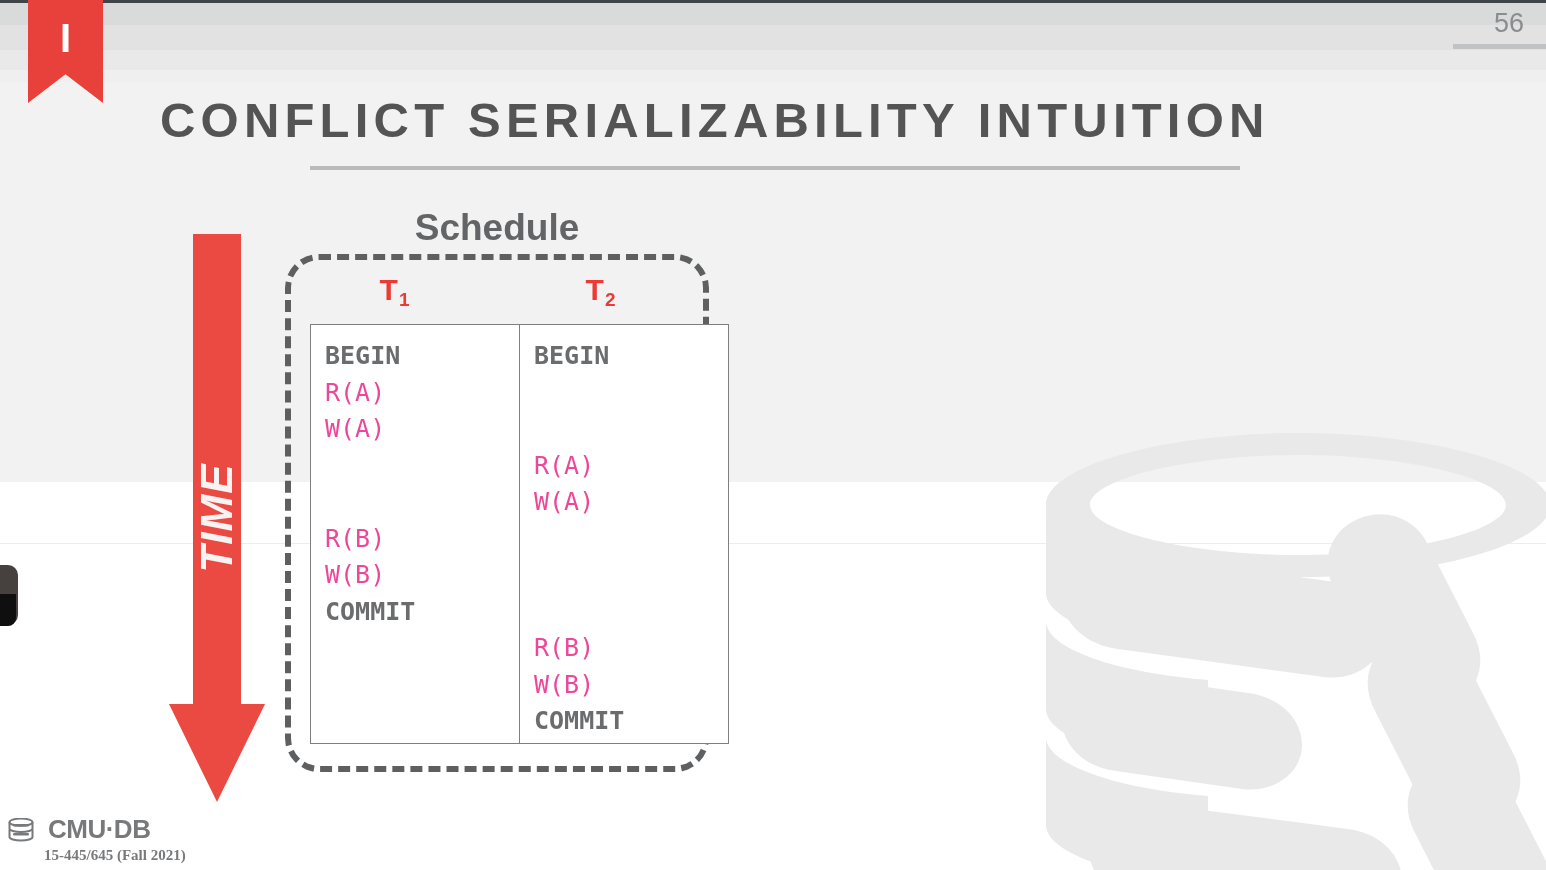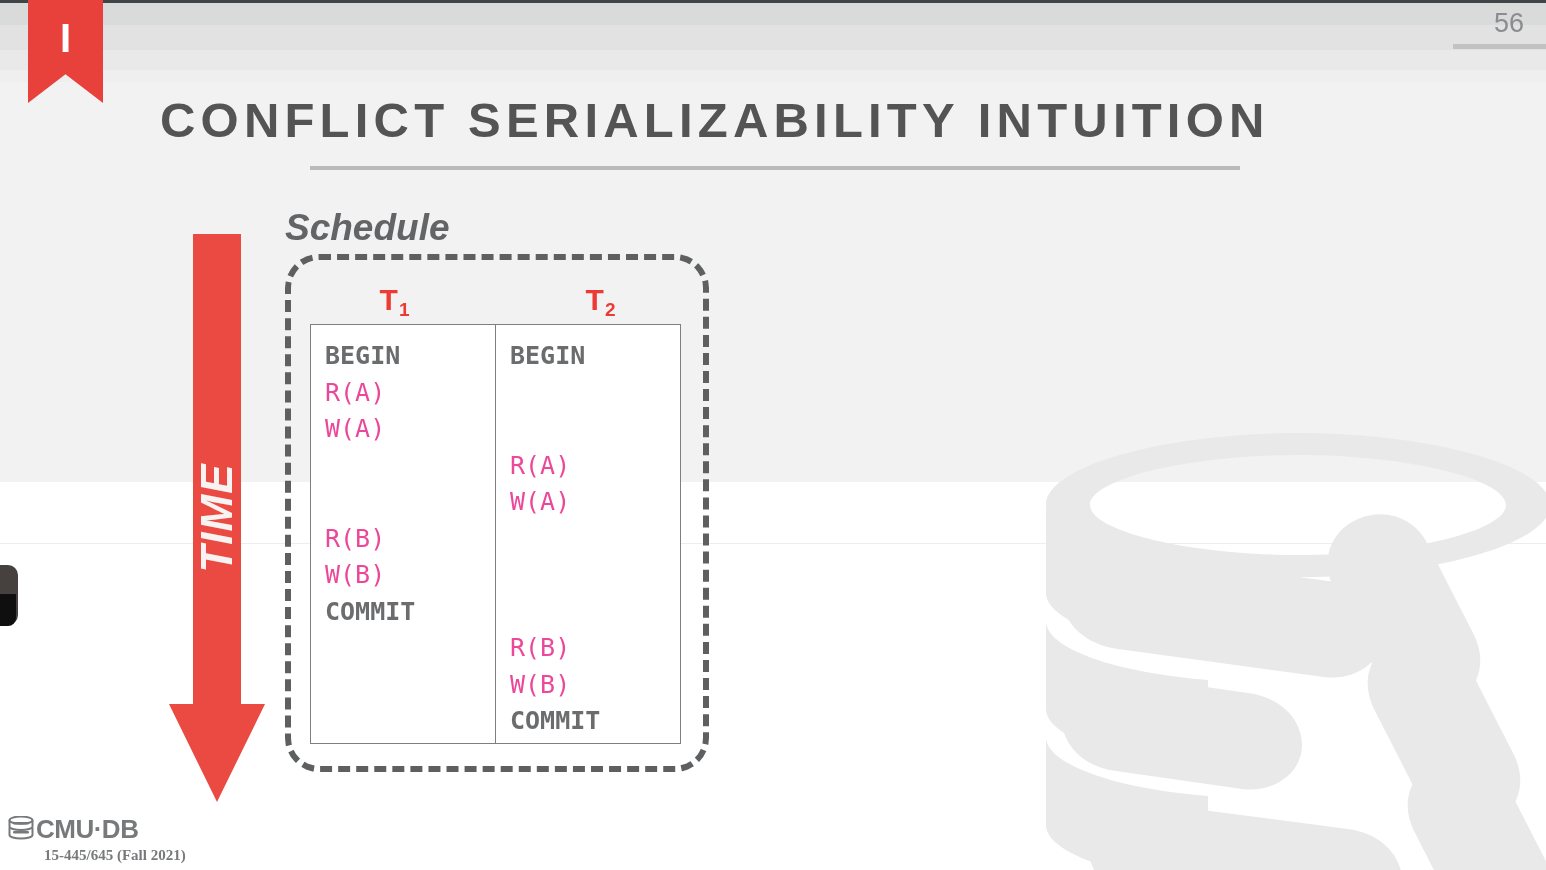--- a/index.html
+++ b/index.html
@@ -134,44 +134,43 @@
     letter-spacing: 1px;
     white-space: nowrap;
   }
 
   
   .schedule-title {
     position: absolute;
     left: 285px;
     top: 207px;
     width: 424px;
-    text-align: left;
+    text-align: center;
     font-size: 37px;
     font-weight: 700;
     color: #636466;
-    font-style: italic;
   }
 
   
   .dashed-box {
     position: absolute;
     left: 285px;
     top: 254px;
     width: 424px;
     height: 518px;
     border: 6px dashed #5d5f61;
     border-radius: 34px;
     box-sizing: border-box;
   }
 
   
   .txn-headers {
     position: absolute;
     left: 291px;
-    top: 285px;
+    top: 275px;
     width: 412px;
     display: flex;
   }
   .txn-header {
     flex: 1;
     text-align: center;
     color: #eb3b34;
     font-size: 30px;
     font-weight: 700;
     line-height: 1;
@@ -182,21 +181,21 @@
     position: relative;
     top: 6px;
     left: 1px;
   }
 
   
   .sched-table {
     position: absolute;
     left: 310px;
     top: 324px;
-    width: 371px;
+    width: 419px;
     height: 420px;
     border: 1px solid #7d7f81;
     box-sizing: border-box;
     background: #ffffff;
     display: flex;
   }
   .sched-col {
     flex: 1;
     padding: 13px 0 0 14px;
     box-sizing: border-box;
@@ -236,22 +235,22 @@
   }
 
   
   .footer {
     position: absolute;
     left: 8px;
     bottom: 6px;
   }
   .footer-logo {
     display: flex;
-    align-items: flex-start;
-    gap: 2px;
+    align-items: flex-end;
+    gap: 14px;
   }
   .footer-logo-text {
     font-size: 26px;
     font-weight: 700;
     color: #77797b;
     letter-spacing: -0.5px;
     line-height: 1;
   }
   .footer-course {
     margin-top: 5px;

